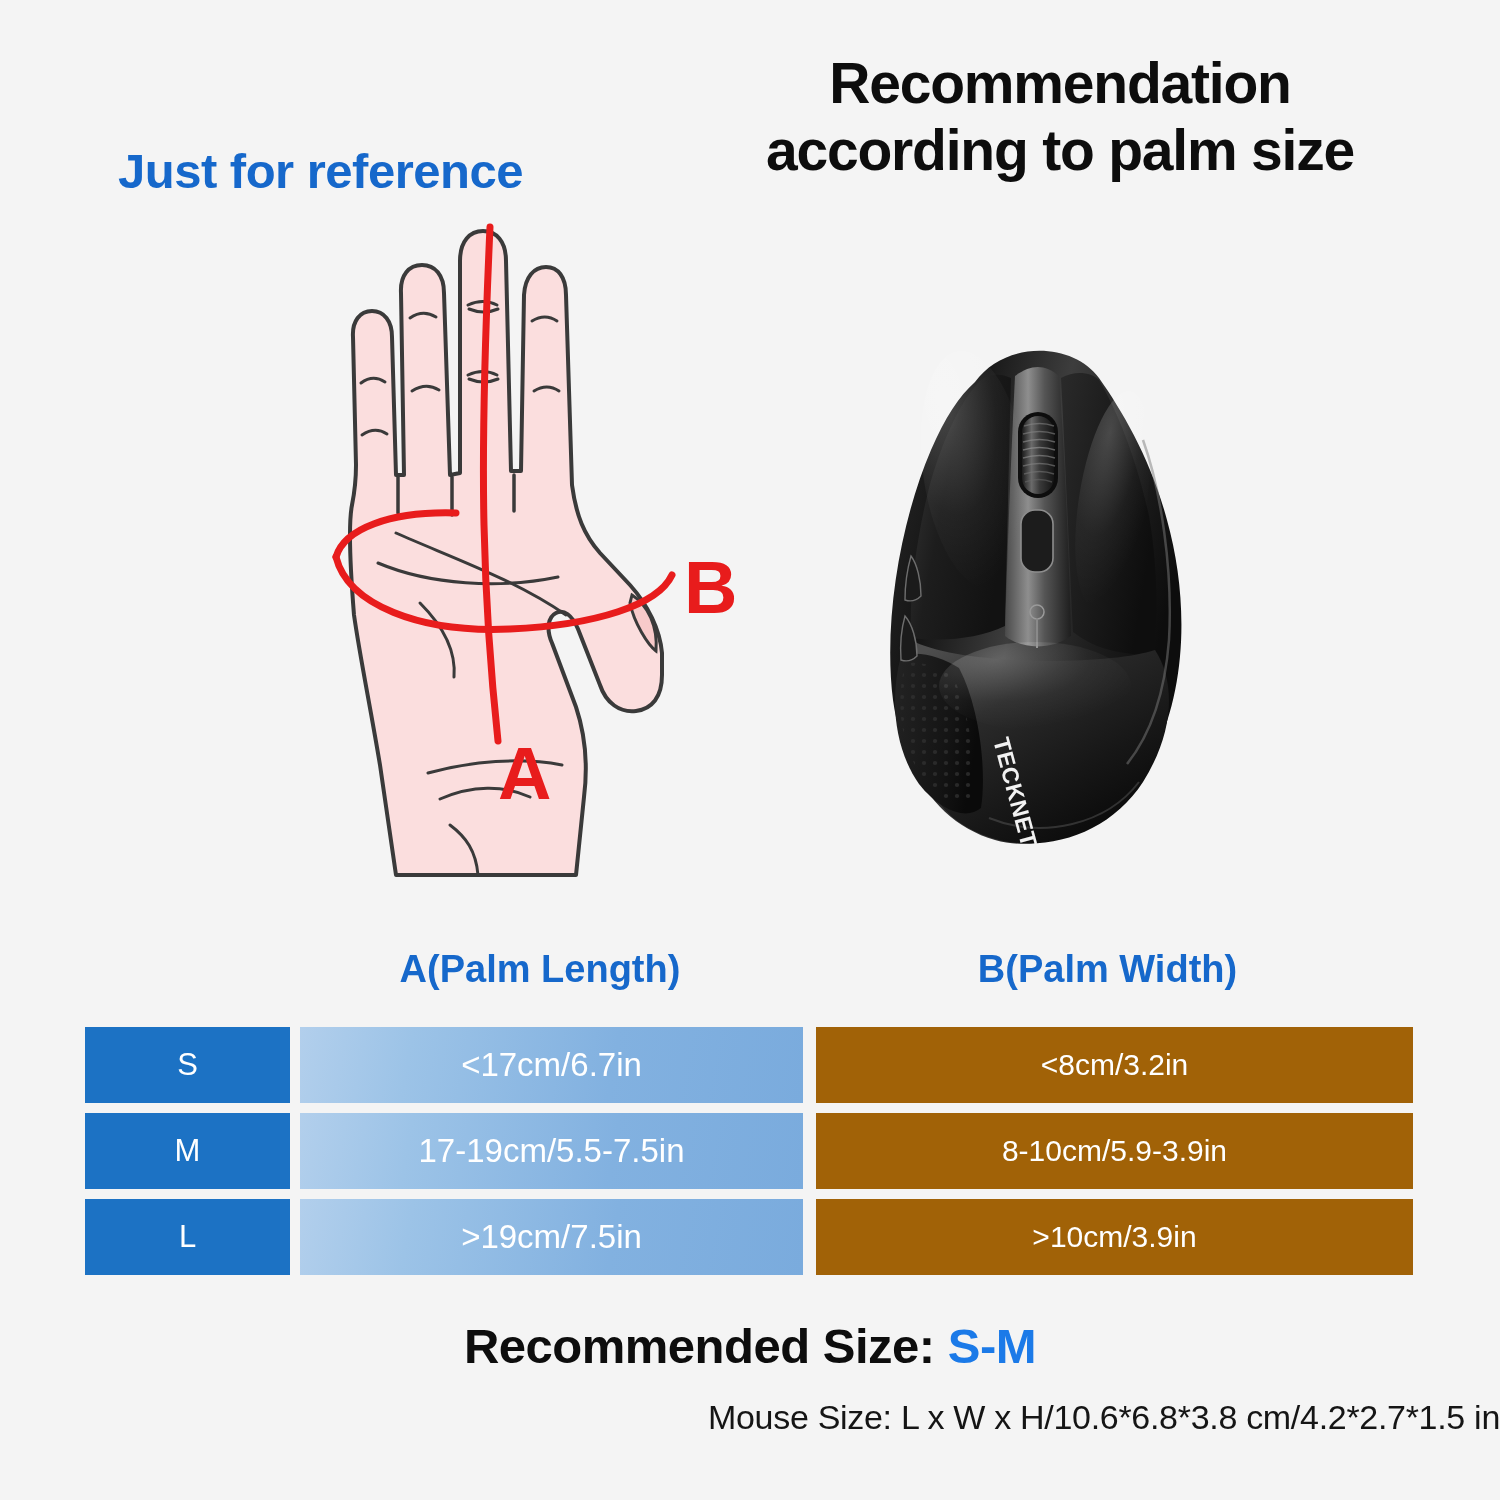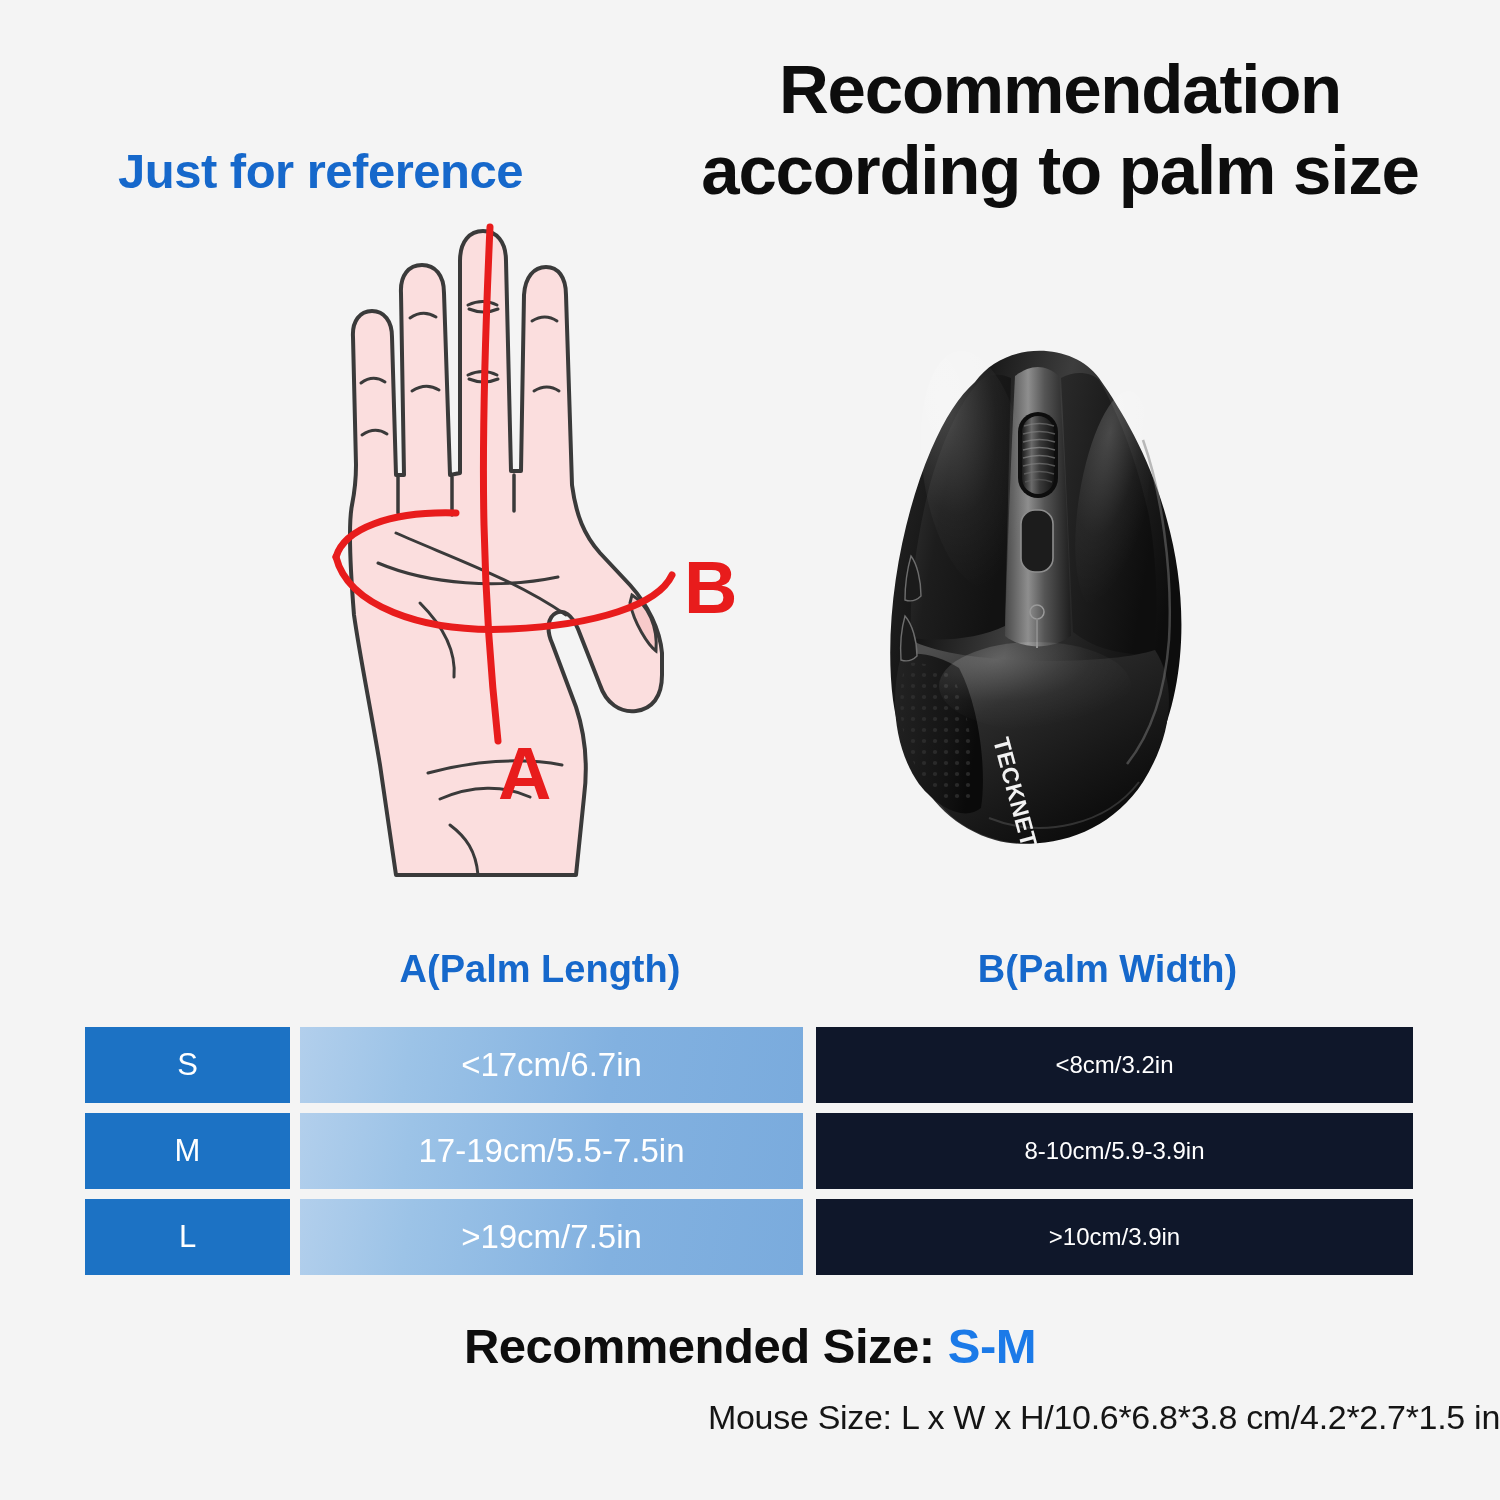--- a/index.html
+++ b/index.html
@@ -13,21 +13,21 @@
 
   
   .ref-title {
     position:absolute; left:118px; top:128px;
     font-size:49px; font-weight:bold; color:#1668cb;
     letter-spacing:-0.5px; white-space:nowrap;margin-top:15px;
   }
   .main-title {
     position:absolute; left:660px; top:50px; width:800px;
     text-align:center; color:#0d0d0d;
-    font-size:69px; font-weight:bold; line-height:1.17;
+    font-size:57px; font-weight:bold; line-height:1.17;
     letter-spacing:-1.2px;
   }
   .main-title span { display:block; }
 
   
   .hand-wrap { position:absolute; left:300px; top:185px; width:460px; height:720px; }
   .hand-wrap svg { display:block; width:100%; height:100%; }
 
   
   .mouse-wrap { position:absolute; left:855px; top:320px; width:370px; height:560px; }
@@ -52,23 +52,23 @@
     color:#ffffff; font-size:31px; font-weight:500;
   }
   .cell-a {
     flex:0 0 503px; margin-left:10px;
     background:linear-gradient(100deg,#b2cfec 0%,#9cc3e7 22%,#82b1e0 62%,#7aabdd 100%);
     display:flex; align-items:center; justify-content:center;
     color:#ffffff; font-size:33px; font-weight:500;
   }
   .cell-b {
     flex:1 1 auto; margin-left:13px;
-    background:#0f172a;
+    background:#a16207;
     display:flex; align-items:center; justify-content:center;
-    color:#ffffff; font-size:24px; font-weight:500;
+    color:#ffffff; font-size:30px; font-weight:500;
   }
 
   
   .rec-line {
     position:absolute; left:0; top:1318px; width:1500px;
     text-align:center; font-size:49px; font-weight:bold;
     color:#0d0d0d; letter-spacing:-0.5px;
   }
   .rec-line .hl { color:#1b7ae8; }
   .mouse-size {

